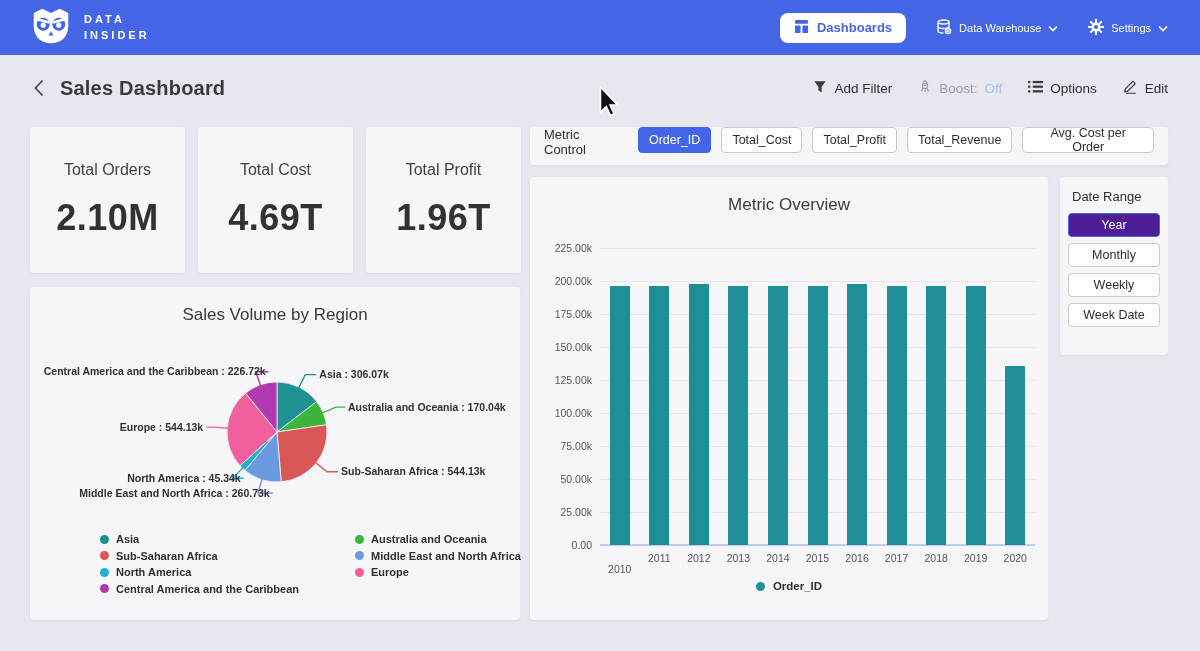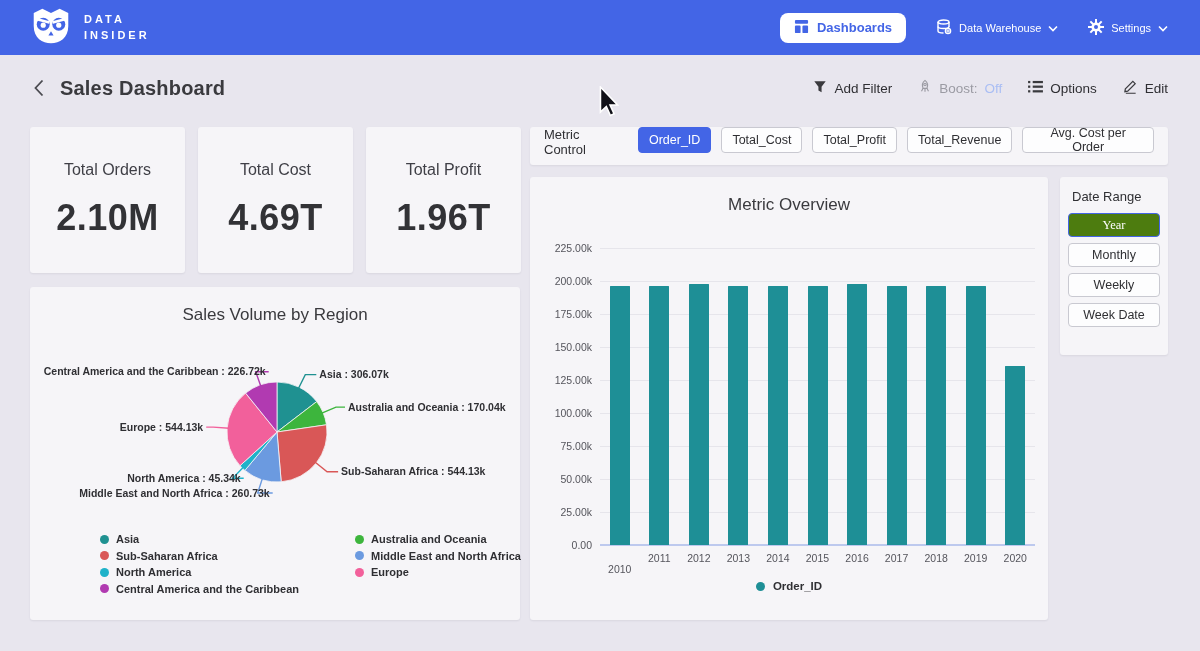--- a/index.html
+++ b/index.html
@@ -53,21 +53,21 @@
   .x-tick { position:absolute; top:304px; text-align:center; font-size:10.5px; color:#55555c; }
   .bar-legend { position:absolute; left:0; right:0; top:403px; display:flex; align-items:center; justify-content:center; gap:8px;
                 font-size:11.5px; font-weight:bold; color:#2f2f33; cursor:pointer; }
   .dot { width:9px; height:9px; border-radius:50%; display:inline-block; flex:none; }
 
   
   .date-card { left:1060px; top:177px; width:108px; height:178px; padding:12px 8px 0 8px; }
   .date-label { font-size:13px; color:#2f2f33; margin-left:4px; margin-bottom:9px; }
   .date-btn { width:92px; height:24px; margin:0 0 6px 0; display:flex; align-items:center; justify-content:center;
               font-size:12.5px; color:#2f2f33; background:#fdfdfe; border:1px solid #c9c9d1; border-radius:4px; cursor:pointer; }
-  .date-btn.selected { background:#4d7c0f; border-color:#4365e6; color:#fff;font-family:Liberation Serif, serif; }
+  .date-btn.selected { background:#4c1d95; border-color:#4365e6; color:#fff; }
 
   
   .pie-card { left:30px; top:287px; width:490px; height:333px; }
   #pie-svg { position:absolute; left:0; top:38px; overflow:visible; }
   .pie-label { font-size:10.5px; font-weight:bold; fill:#2f2f33; }
   .pie-legend { position:absolute; left:70px; top:246px; display:flex; gap:56px; }
   .legend-col { display:flex; flex-direction:column; gap:4.5px; }
   .legend-item { display:flex; align-items:center; gap:7px; font-size:11px; font-weight:bold; color:#2f2f33; cursor:pointer; white-space:nowrap; }
 
   .cursor { position:absolute; left:598px; top:86px; z-index:60; pointer-events:none; }

